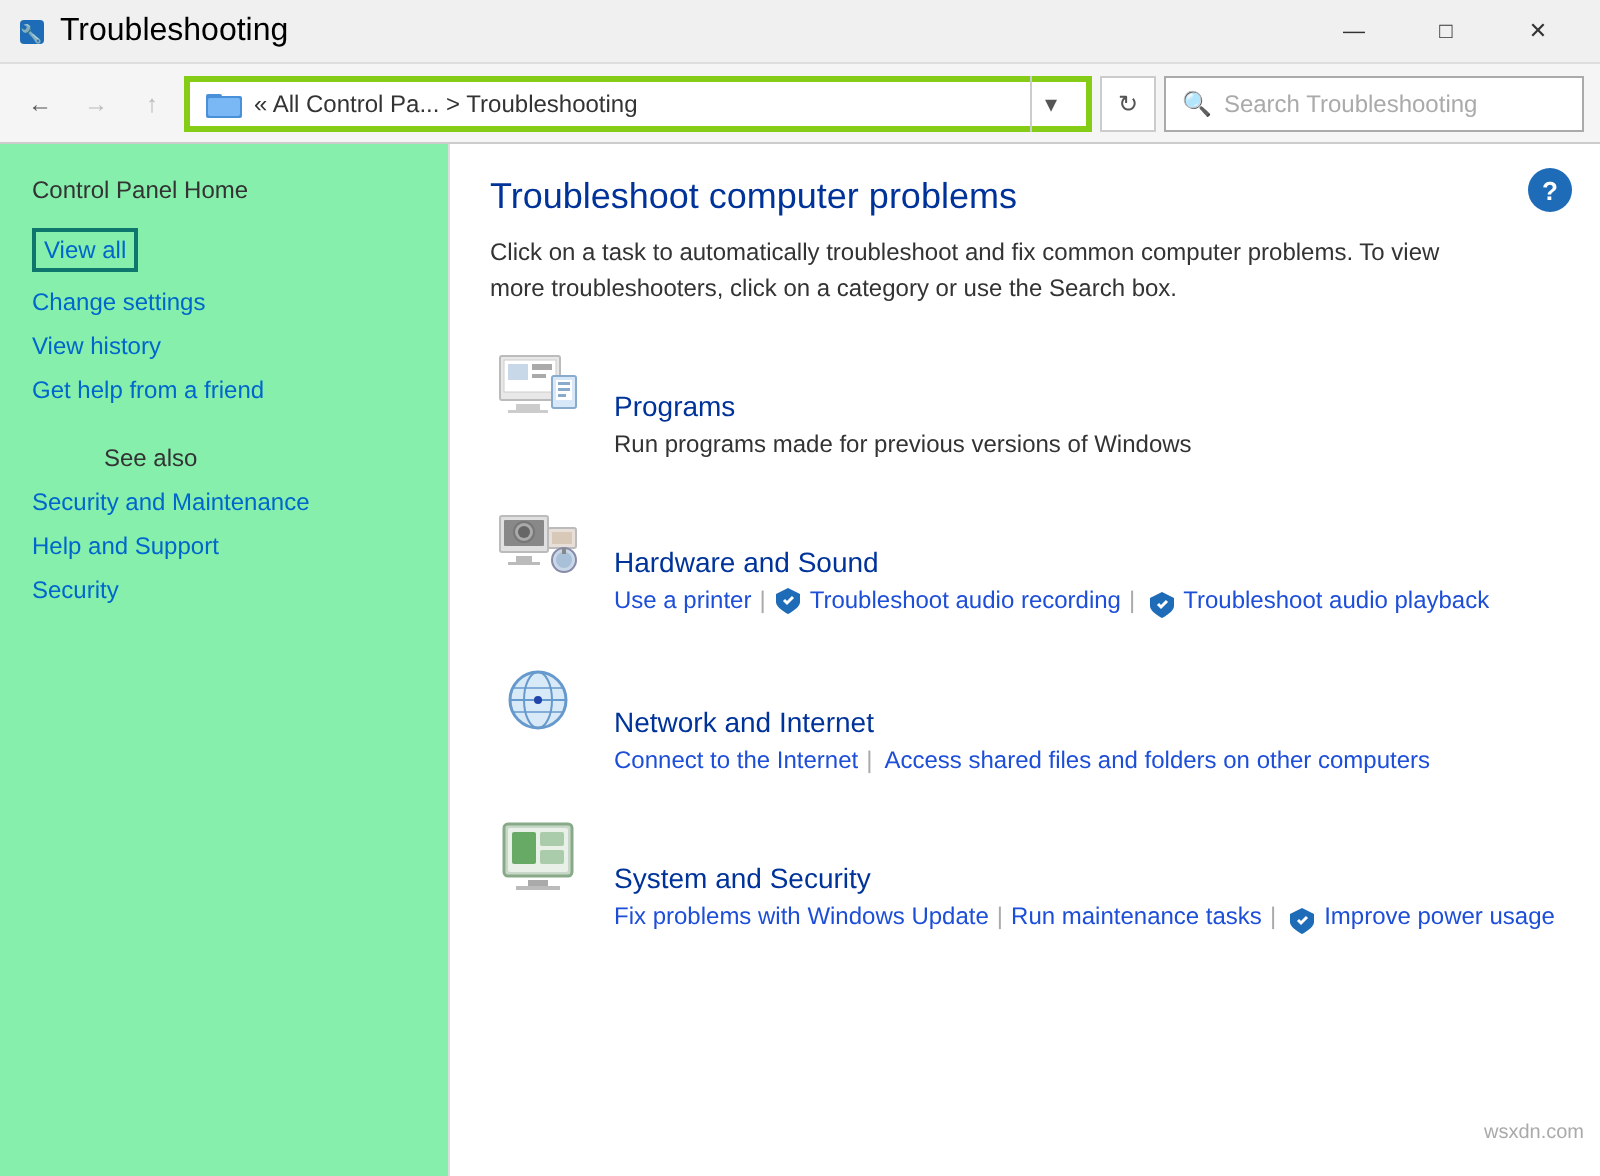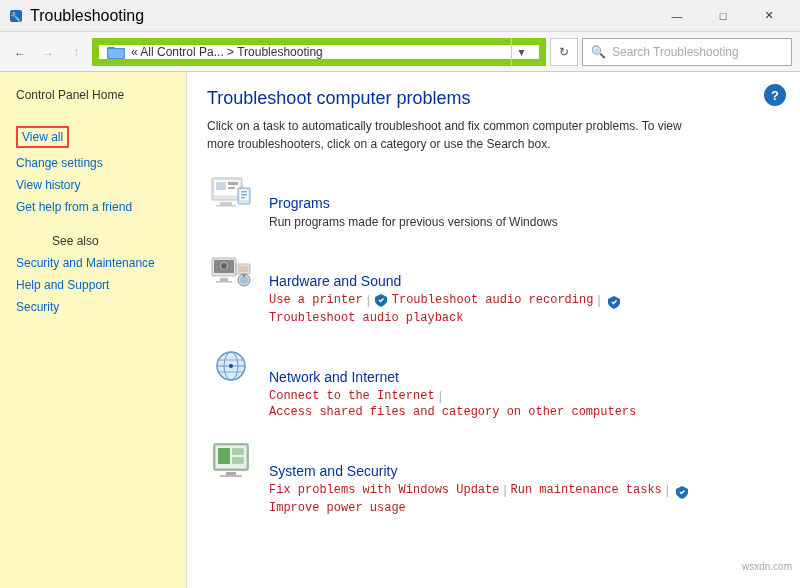--- a/index.html
+++ b/index.html
@@ -57,21 +57,21 @@
       border-radius: 3px;
       border: none;
       background: transparent;
       font-size: 12px;
     }
     .nav-btn.disabled { color: #bbb; cursor: default; }
 
     .address-box {
       flex: 1;
       height: 28px;
-      border: 7px solid #84cc16;
+      border: 3px solid #84cc16;
       background: #fff;
       display: flex;
       align-items: center;
       padding: 0 8px;
       font-size: 12px;
       color: #333;
       cursor: pointer;
     }
     .address-box .path-icon {
       width: 18px; height: 18px;
@@ -109,44 +109,43 @@
     }
 
     
     .main-container {
       display: flex;
       height: calc(588px - 32px - 40px);
     }
 
     
     .sidebar {
-      width: 187px;
-      background: #fef9c3;
+      width: 225px;
+      background: #86efac;
       border-right: 1px solid #ddd;
       padding: 16px 16px;
       flex-shrink: 0;
     }
     .sidebar-title {
       font-size: 12px;
       color: #333;
       margin-bottom: 12px;
     }
     .sidebar-link {
       display: block;
       color: #0066cc;
       text-decoration: none;
       margin-bottom: 8px;
       font-size: 12px;
       cursor: pointer;
     }
     .sidebar-link.highlighted {
-      border: 2px solid #ef4444;
+      border: 2px solid #0f766e;
       padding: 2px 4px;
       display: inline-block;
-      margin-top: 12px;
     }
     .sidebar-section-title {
       font-size: 12px;
       color: #333;
       margin-top: 20px;
       margin-bottom: 8px;
       margin-left: 36px;
     }
 
     
@@ -207,24 +206,23 @@
     }
     .category-links {
       font-size: 12px;
       color: #333;
       display: flex;
       flex-wrap: wrap;
       gap: 2px;
       align-items: flex-start;
     }
     .cat-link {
-      color: #b91c1c;
+      color: #1d4ed8;
       cursor: pointer;
       text-decoration: none;
-      font-family: Liberation Mono, monospace;
     }
     .separator { color: #aaa; margin: 0 2px; }
 
     
     .shield-inline {
       display: inline-flex;
       align-items: center;
       margin-right: 2px;
       vertical-align: middle;
     }
@@ -384,21 +382,21 @@
           <line x1="9" y1="26" x2="33" y2="26" stroke="#6699cc" stroke-width="0.8"></line>
           <circle cx="21" cy="20" r="2" fill="#2244aa"></circle>
         </svg>
       </div>
       <div class="category-info">
         <a class="category-name">Network and Internet</a>
         <div class="category-links">
           <a class="cat-link">Connect to the Internet</a>
           <span class="separator">|</span>
           <br>
-          <a class="cat-link">Access shared files and category on other computers</a>
+          <a class="cat-link">Access shared files and folders on other computers</a>
         </div>
       </div>
     </div>
 
     <div class="category-item">
       <div class="category-icon">
         <svg width="42" height="42" viewBox="0 0 42 42">
           <rect x="4" y="4" width="34" height="26" rx="2" fill="#c8d8c8" stroke="#88aa88" stroke-width="1.5"></rect>
           <rect x="6" y="6" width="30" height="22" rx="1" fill="#e8f0e8"></rect>
           <rect x="8" y="8" width="12" height="16" rx="1" fill="#66aa66"></rect>

